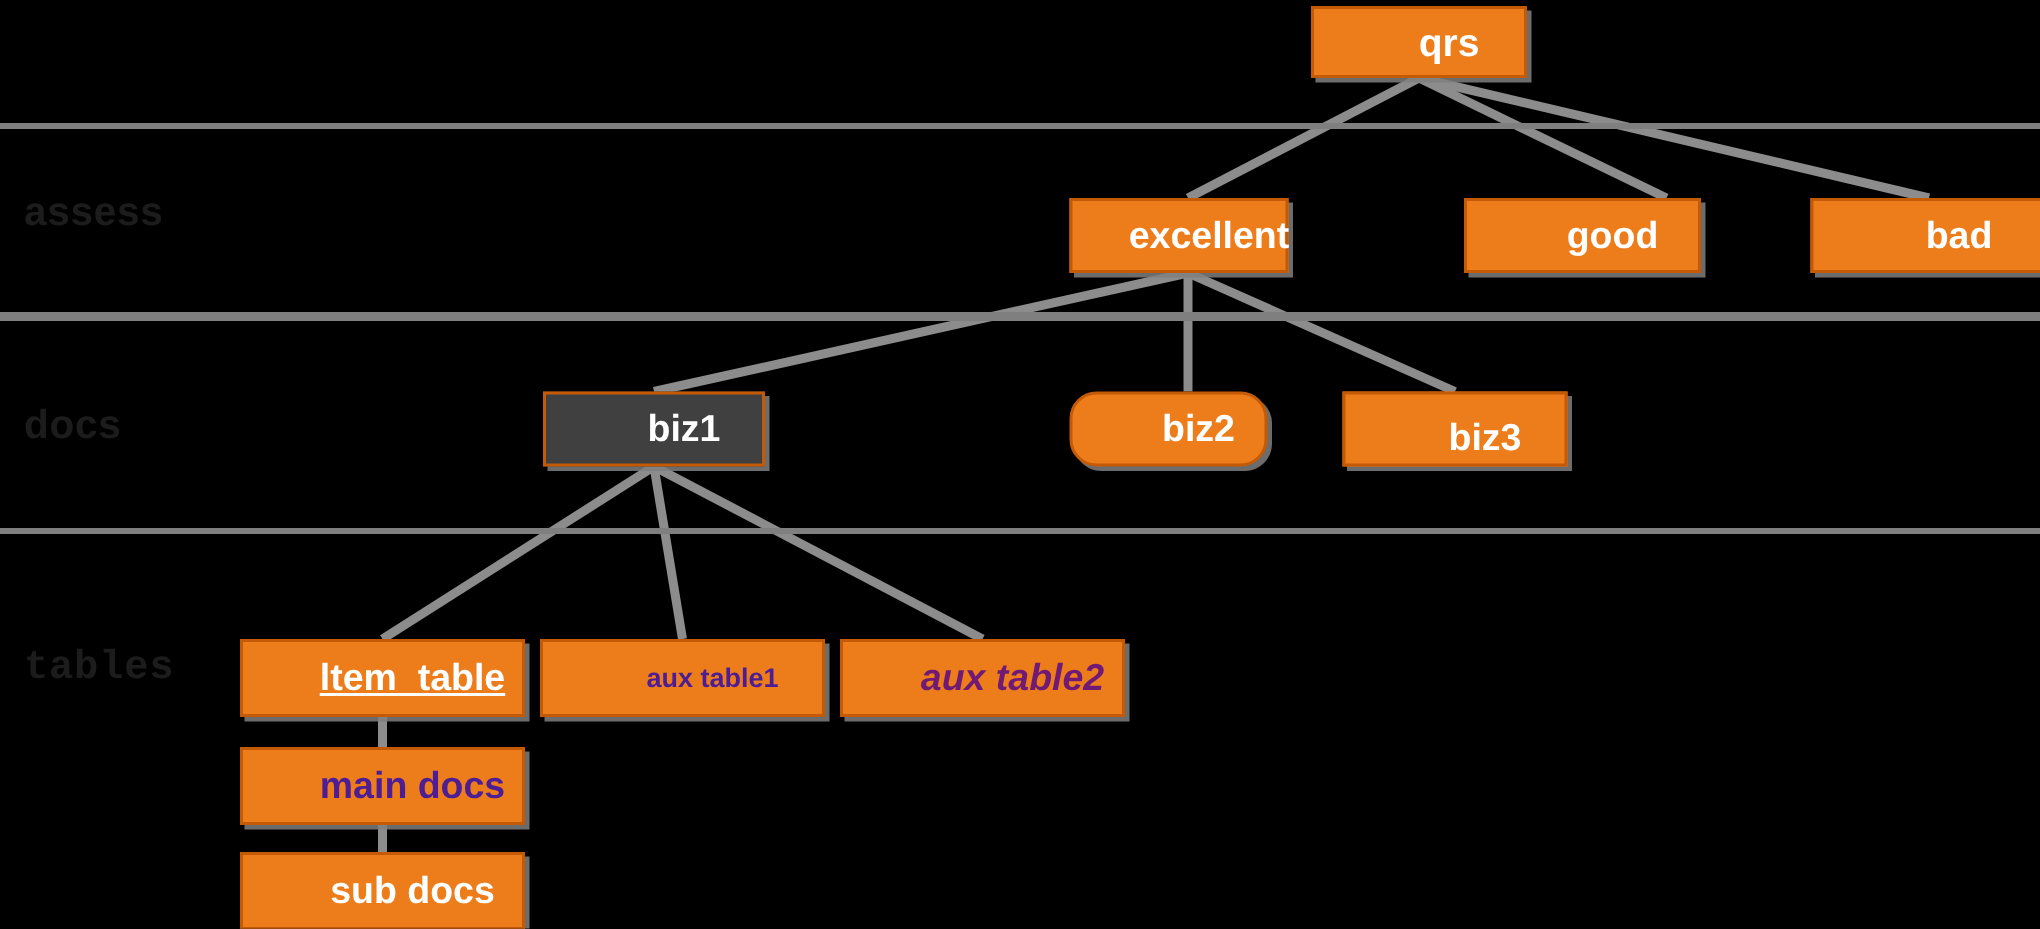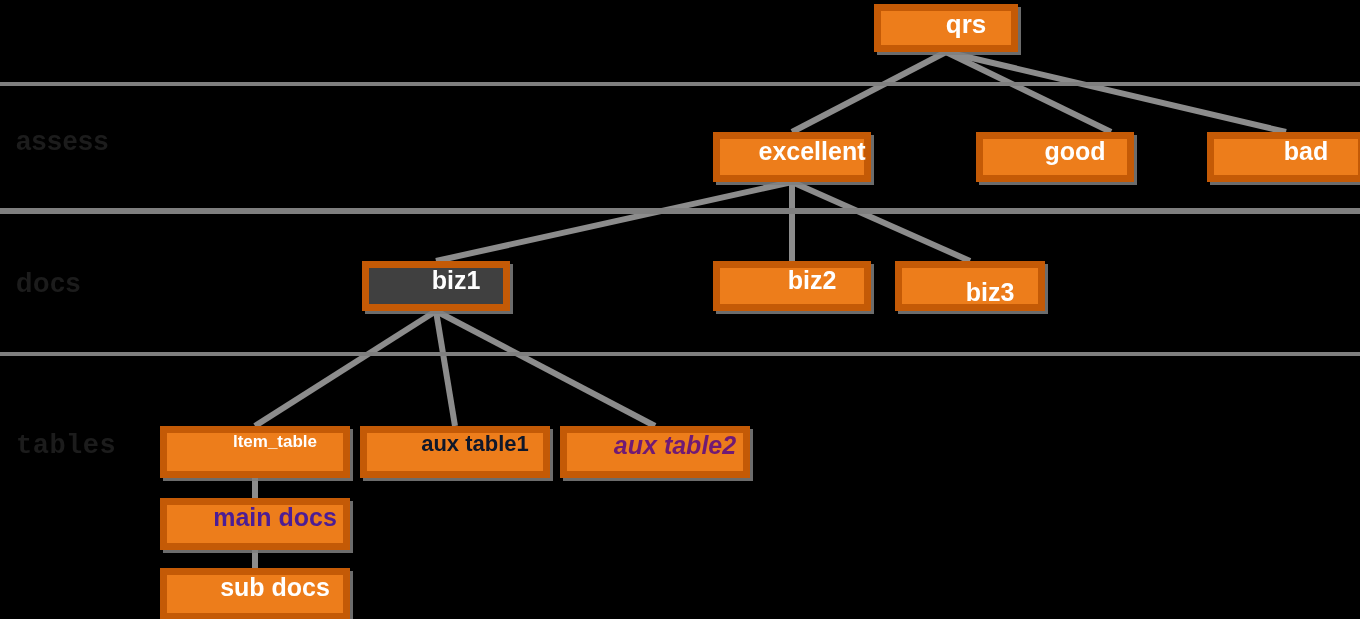--- a/index.html
+++ b/index.html
@@ -5,22 +5,22 @@
   html,body{margin:0;padding:0;background:#000;}
   body{width:1360px;height:619px;position:relative;overflow:hidden;
        font-family:"Liberation Sans",sans-serif;background:#000;}
   #stage{position:absolute;left:0;top:0;width:1360px;height:619px;background:#000;}
 
   .divider{position:absolute;left:0;background:#7f7f7f;}
 
   .rowlabel{position:absolute;color:#1c1c1c;font-weight:700;font-size:27px;
             letter-spacing:.5px;white-space:nowrap;}
 
-  .node{position:absolute;background:#ed7d1b;border:7px solid #fde047;
-        box-sizing:border-box;display:flex;justify-content:center;
+  .node{position:absolute;background:#ed7d1b;border:2px solid #fde047;
+        box-sizing:border-box;display:flex;align-items:center;justify-content:center;
         color:#ffffff;font-weight:700;white-space:nowrap;
         box-shadow:3px 3px 0 rgba(127,127,127,.85);padding-left:40px;}
   .node span{display:block;line-height:1;}
 
   svg.links{position:absolute;left:0;top:0;width:1360px;height:619px;overflow:visible;}
   svg.links path,svg.links line{stroke:#8c8c8c;stroke-width:6;fill:none;}
 </style>
 </head>
 <body>
 
@@ -45,43 +45,43 @@
     </div>
   <div id="labellayer">
       <div class="rowlabel" style="left: 16px; top: 126px; color: rgb(28, 28, 28);">assess</div>
       <div class="rowlabel" style="left: 16px; top: 268px; color: rgb(28, 28, 28);">docs</div>
       <div class="rowlabel" style="left: 16px; top: 431px; color: rgb(28, 28, 28); font-family: Liberation Mono, monospace;">tables</div>
     </div>
   <div id="nodelayer">
       <div class="node" style="left: 874px; top: 4px; width: 144px; height: 48px; background: rgb(237, 125, 27); border-color: rgb(196, 90, 6);">
         <span style="font-size: 26px; color: rgb(255, 255, 255);">qrs</span>
       </div>
-      <div class="node" style="left: 713px; top: 132px; width: 158px; height: 50px; background: rgb(237, 125, 27); border-color: rgb(196, 90, 6);">
+      <div class="node" style="left: 713px; top: 132px; width: 146px; height: 50px; background: rgb(237, 125, 27); border-color: rgb(196, 90, 6);">
         <span style="font-size: 25px; color: rgb(255, 255, 255);">excellent</span>
       </div>
       <div class="node" style="left: 976px; top: 132px; width: 158px; height: 50px; background: rgb(237, 125, 27); border-color: rgb(196, 90, 6);">
         <span style="font-size: 25px; color: rgb(255, 255, 255);">good</span>
       </div>
       <div class="node" style="left: 1207px; top: 132px; width: 158px; height: 50px; background: rgb(237, 125, 27); border-color: rgb(196, 90, 6);">
         <span style="font-size: 25px; color: rgb(255, 255, 255);">bad</span>
       </div>
       <div class="node" style="left: 362px; top: 261px; width: 148px; height: 50px; background: #404040; border-color: rgb(196, 90, 6);">
         <span style="font-size: 25px; color: rgb(255, 255, 255);">biz1</span>
       </div>
-      <div class="node" style="left: 713px; top: 261px; width: 158px; height: 50px; background: rgb(237, 125, 27); border-color: rgb(196, 90, 6);">
+      <div class="node" style="left: 713px; top: 261px; width: 132px; height: 50px; background: rgb(237, 125, 27); border-color: rgb(196, 90, 6); border-radius: 18px;">
         <span style="font-size: 25px; color: rgb(255, 255, 255);">biz2</span>
       </div>
       <div class="node" style="left: 895px; top: 261px; width: 150px; height: 50px; background: rgb(237, 125, 27); border-color: rgb(196, 90, 6);">
         <span style="font-size: 25px; color: rgb(255, 255, 255); margin-top: 12px;">biz3</span>
       </div>
       <div class="node" style="left: 160px; top: 426px; width: 190px; height: 52px; background: rgb(237, 125, 27); border-color: rgb(196, 90, 6);">
-        <span style="font-size: 17px; color: rgb(255, 255, 255);">ltem_table</span>
+        <span style="font-size: 25px; color: rgb(255, 255, 255); text-decoration: underline;">ltem_table</span>
       </div>
       <div class="node" style="left: 360px; top: 426px; width: 190px; height: 52px; background: rgb(237, 125, 27); border-color: rgb(196, 90, 6);">
-        <span style="font-size: 22px; color: #0f172a;">aux table1</span>
+        <span style="font-size: 18px; color: #4c1d95;">aux table1</span>
       </div>
       <div class="node" style="left: 560px; top: 426px; width: 190px; height: 52px; background: rgb(237, 125, 27); border-color: rgb(196, 90, 6);">
         <span style="font-size: 25px; color: #701a75; font-style: italic;">aux table2</span>
       </div>
       <div class="node" style="left: 160px; top: 498px; width: 190px; height: 52px; background: rgb(237, 125, 27); border-color: rgb(196, 90, 6);">
         <span style="font-size: 25px; color: #4c1d95;">main docs</span>
       </div>
       <div class="node" style="left: 160px; top: 568px; width: 190px; height: 52px; background: rgb(237, 125, 27); border-color: rgb(196, 90, 6);">
         <span style="font-size: 25px; color: rgb(255, 255, 255);">sub docs</span>
       </div>

